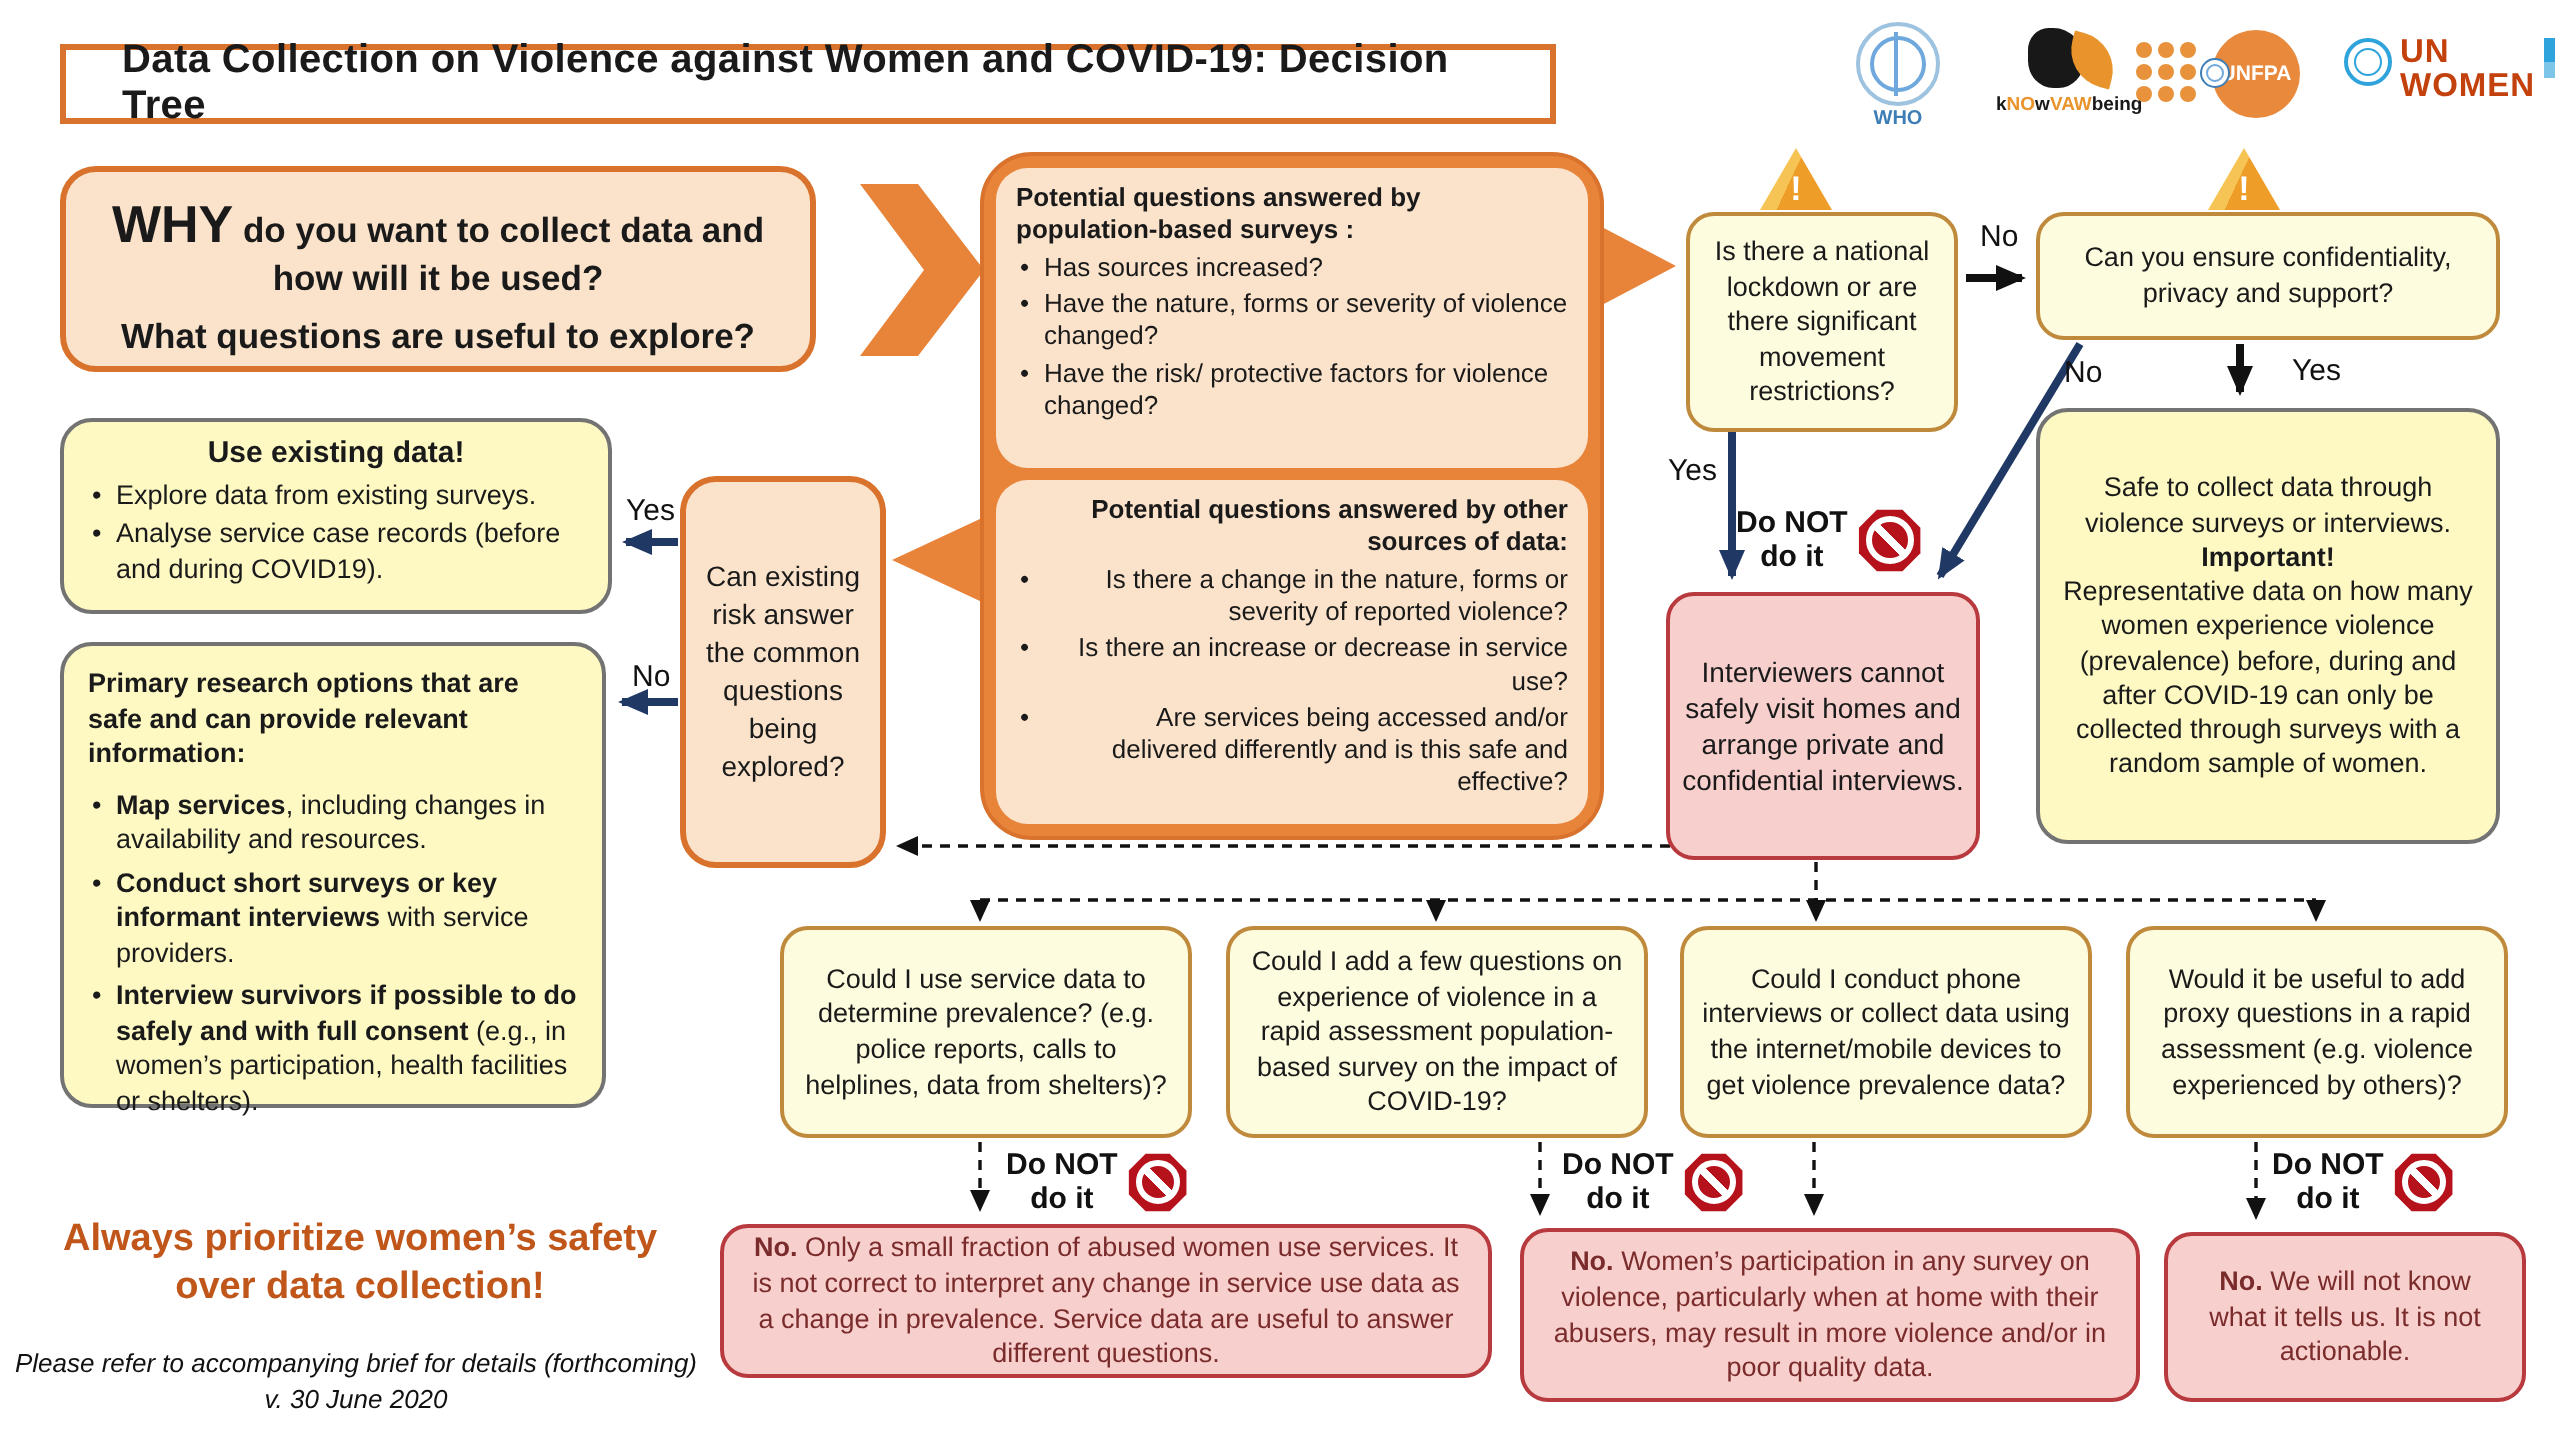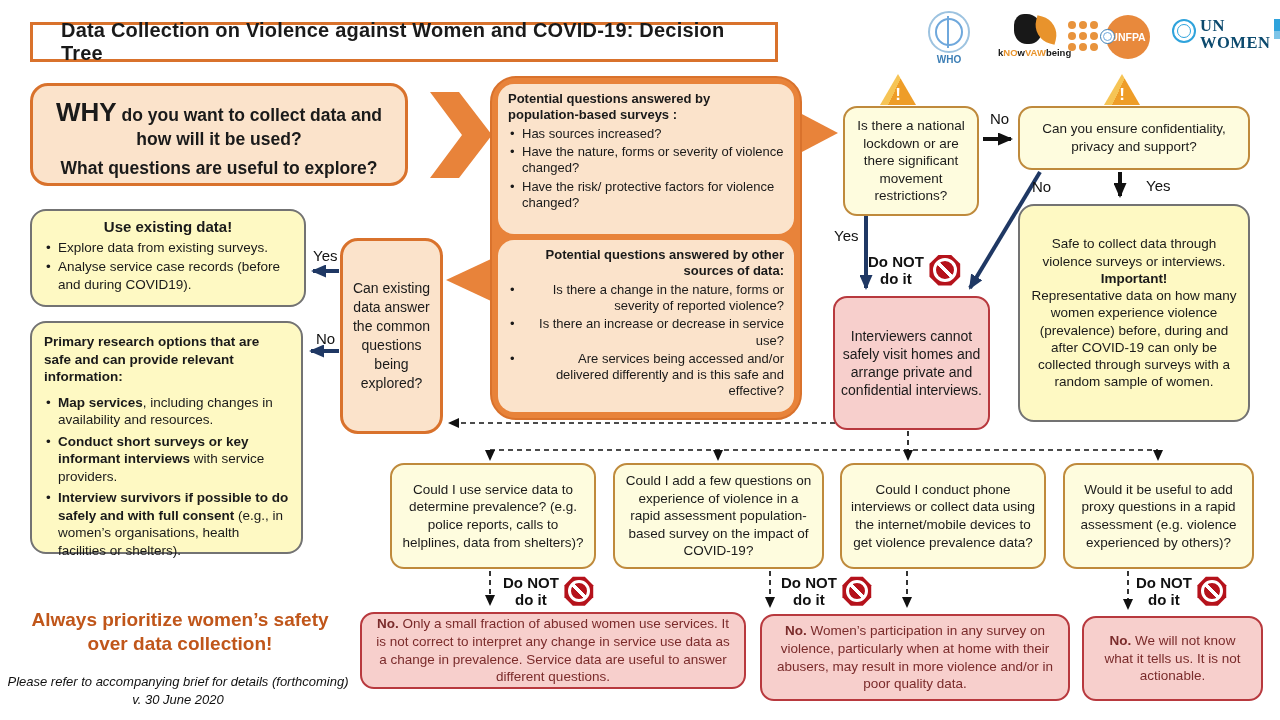--- a/index.html
+++ b/index.html
@@ -66,21 +66,21 @@
   .unfpa{flex-direction:row;align-items:center;gap:5px;}
   .dots{display:grid;grid-template-columns:repeat(3,11px);grid-auto-rows:11px;}
   .dots span{width:8px;height:8px;border-radius:50%;background:#E8933C;}
   .unfpa-circle{position:relative;width:44px;height:44px;border-radius:50%;background:#E8893C;display:flex;align-items:center;justify-content:center;}
   .unfpa-circle .txt{color:#fff;font-weight:bold;font-size:10.5px;}
   .un-mini{position:absolute;left:-6px;top:14px;width:15px;height:15px;border-radius:50%;background:#fff;border:1.5px solid #3C7EB5;box-sizing:border-box;}
   .un-mini::before{content:'';position:absolute;inset:2px;border-radius:50%;border:1.5px solid #6FA8DC;}
   .unwomen{flex-direction:row;align-items:flex-start;gap:4px;}
   .unw-emblem{width:20px;height:20px;border-radius:50%;border:2px solid #2FA3DC;position:relative;margin-top:1px;}
   .unw-emblem::before{content:'';position:absolute;inset:3px;border-radius:50%;border:1.5px solid #2FA3DC;}
-  .unw-text{color:#0c4a6e;font-weight:bold;font-size:16.5px;line-height:1.02;letter-spacing:.5px;font-family:Liberation Serif, serif;}
+  .unw-text{color:#c2410c;font-weight:bold;font-size:16.5px;line-height:1.02;letter-spacing:.5px;}
   .unw-flag{width:22px;height:20px;margin-top:1px;
      background:linear-gradient(#2FA3DC 60%,#7CC4E8 60%);
      -webkit-mask:linear-gradient(90deg,#000 70%,transparent 70%) 0 0/8px 100%;
      mask:linear-gradient(90deg,#000 70%,transparent 70%) 0 0/8px 100%;}
 </style>
 </head>
 <body>
 
 <div class="canvas">
 
@@ -208,27 +208,27 @@
 
   <div class="abs green" style="left:30px;top:209px;width:276px;height:98px;font-size:13.5px;line-height:1.28;padding:6px 12px;">
     <div class="bx-title" style="text-align:center;font-size:15px;">Use existing data!</div>
     <div class="bullet">Explore data from existing surveys.</div>
     <div class="bullet">Analyse service case records (before and during COVID19).</div>
   </div>
 
   <div class="lbl" style="left:313px;top:247px;">Yes</div>
   <div class="lbl" style="left:316px;top:330px;">No</div>
 
-  <div class="abs peach center" style="left:340px;top:238px;width:103px;height:196px;font-size:14px;line-height:1.35;padding:6px;">Can existing data answer the common questions being explored?</div>
+  <div class="abs peach center" style="left:340px;top:238px;width:103px;height:196px;font-size:14px;line-height:1.35;padding:6px;">Can existing risk answer the common questions being explored?</div>
 
   <div class="abs green" style="left:30px;top:321px;width:273px;height:233px;font-size:13.5px;line-height:1.3;padding:10px 12px;">
     <div class="bx-title" style="margin-bottom:8px;">Primary research options that are safe and can provide relevant information:</div>
     <div class="bullet" style="margin-top:4px;"><b>Map services</b><span>, including changes in availability and resources.</span></div>
     <div class="bullet" style="margin-top:4px;"><b>Conduct short surveys or key informant interviews</b><span> with service providers.</span></div>
-    <div class="bullet" style="margin-top:4px;"><b>Interview survivors if possible to do safely and with full consent</b><span> (e.g., in women’s organisations, health facilities or shelters).</span></div>
+    <div class="bullet" style="margin-top:4px;"><b>Interview survivors if possible to do safely and with full consent</b><span> (e.g., in women’s participation, health facilities or shelters).</span></div>
   </div>
 
   <div class="abs yellow center qbox" style="left:390px;top:463px;width:206px;height:106px;">Could I use service data to determine prevalence? (e.g. police reports, calls to helplines, data from shelters)?</div>
   <div class="abs yellow center qbox" style="left:613px;top:463px;width:211px;height:106px;">Could I add a few questions on experience of violence in a rapid assessment population-based survey on the impact of COVID-19?</div>
   <div class="abs yellow center qbox" style="left:840px;top:463px;width:206px;height:106px;">Could I conduct phone interviews or collect data using the internet/mobile devices to get violence prevalence data?</div>
   <div class="abs yellow center qbox" style="left:1063px;top:463px;width:191px;height:106px;">Would it be useful to add proxy questions in a rapid assessment (e.g. violence experienced by others)?</div>
 
   <div class="donot" style="left:503px;top:574px;">
     <div class="t">
         <div>Do NOT</div>

